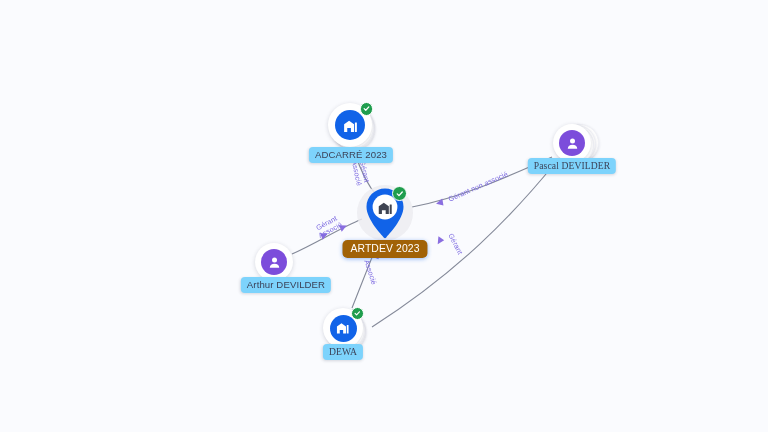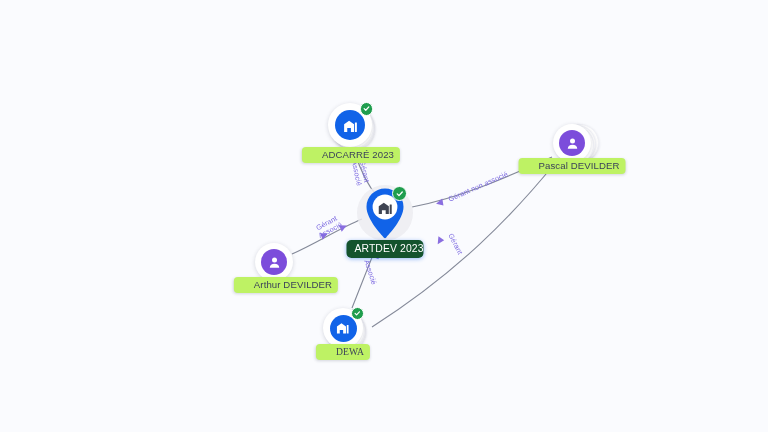--- a/index.html
+++ b/index.html
@@ -89,36 +89,36 @@
     background: #1f9d4e;
     border: 1.6px solid #ffffff;
     display: flex;
     align-items: center;
     justify-content: center;
   }
 
   
   .caption {
     position: absolute;
-    background: #bef264;
+    background: #7dd3fc;
     color: #3c4359;
     border-radius: 4px;
-    padding: 2px 6px 3px 20px;
+    padding: 2px 6px 3px 6px;
     font-size: 9.6px;
     white-space: nowrap;
     box-shadow: 0 1px 3px rgba(40,45,70,.18);
     transform: translateX(-50%);
     letter-spacing: .1px;
   }
   .caption.selected {
-    background: #14532d;
+    background: #a16207;
     color: #ffffff;
     border-radius: 5px;
     font-size: 10.4px;
-    padding: 3px 0 4px 8px;
+    padding: 3px 8px 4px 8px;
     box-shadow: 0 1px 4px rgba(17,99,232,.45);
   }
 
   
   .focus-halo {
     position: absolute;
     border-radius: 50%;
     background: #ececf1;
     opacity: .85;
   }
@@ -211,21 +211,21 @@
     <div class="stack" style="left:-14px; top:-18px; width:36px; height:36px;"></div>
     <div class="stack" style="left:-16px; top:-17px; width:36px; height:36px;"></div>
     <div class="round-node" style="left:-19px; top:-19px; width:38px; height:38px;">
       <div class="disc person" style="width:26px; height:26px;">
         <svg width="15" height="15" viewBox="0 0 24 24">
           <circle fill="#ffffff" cx="12" cy="8" r="4"></circle>
           <path fill="#ffffff" d="M4.4 20.4c0-4.1 3.4-6.4 7.6-6.4s7.6 2.3 7.6 6.4z"></path>
         </svg>
       </div>
     </div>
-    <div class="caption" style="left:0px; top:15px;">Pascal DEVILDER</div>
+    <div class="caption" style="left:0px; top:15px;font-family:Liberation Serif, serif;">Pascal DEVILDER</div>
   </div>
 
   <div class="node" style="left:274px; top:262px;">
     <div class="round-node" style="left:-19px; top:-19px; width:38px; height:38px;">
       <div class="disc person" style="width:26px; height:26px;">
         <svg width="15" height="15" viewBox="0 0 24 24">
           <circle fill="#ffffff" cx="12" cy="8" r="4"></circle>
           <path fill="#ffffff" d="M4.4 20.4c0-4.1 3.4-6.4 7.6-6.4s7.6 2.3 7.6 6.4z"></path>
         </svg>
       </div>

